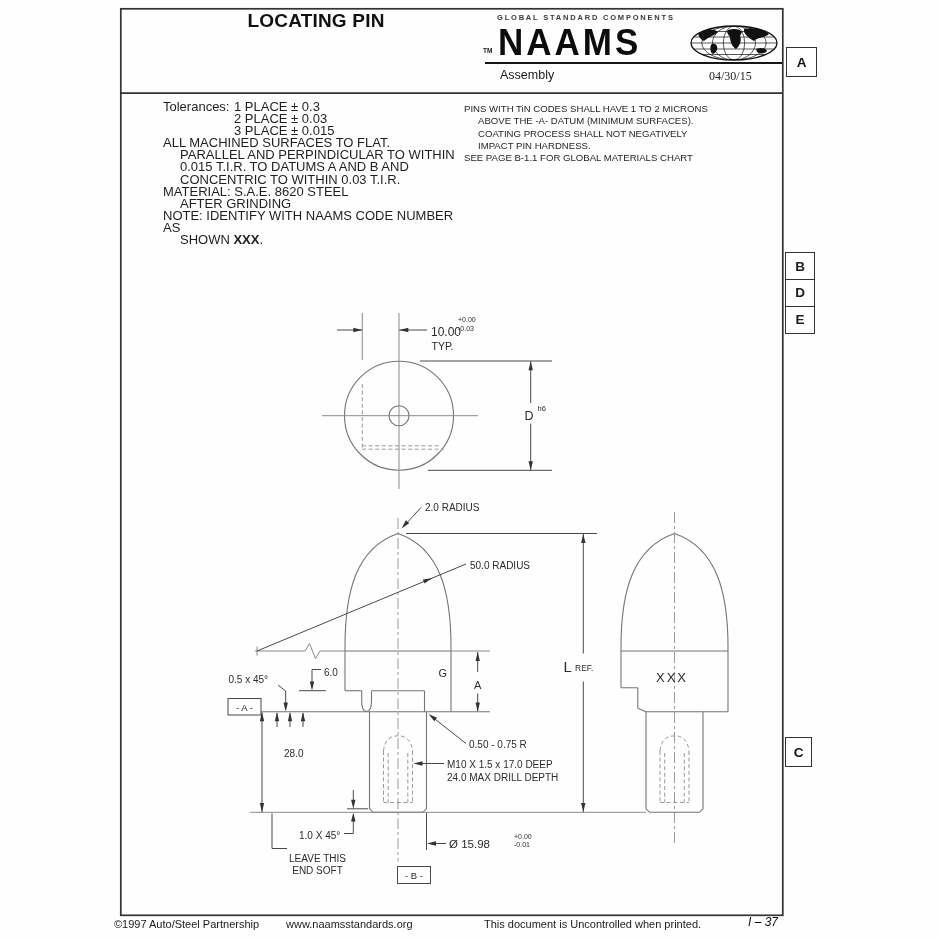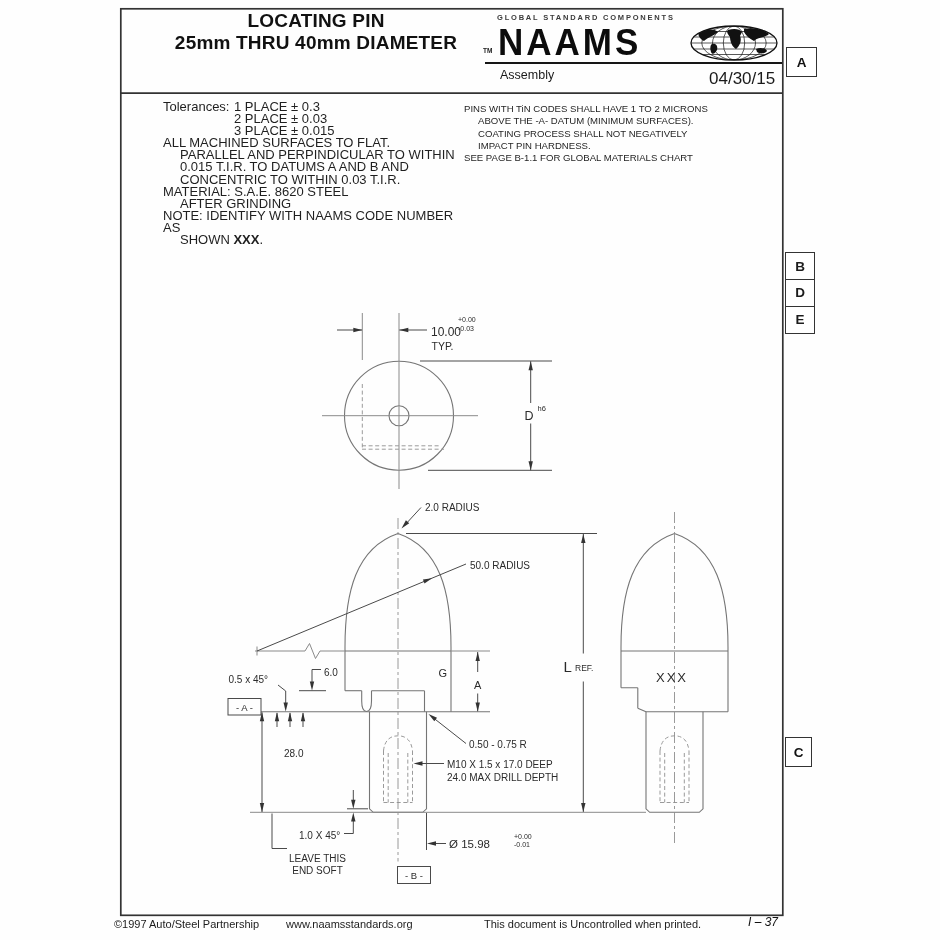--- a/index.html
+++ b/index.html
@@ -9,21 +9,21 @@
   
   .title-block{left:122px;top:10px;width:356px;text-align:center;font-weight:bold;
                font-size:19px;line-height:21.5px;letter-spacing:.2px;color:#111;margin-left:16px;}
   
   .brand-tagline{left:497px;top:13px;font-size:7.5px;letter-spacing:1.8px;color:#3a3a3a;font-weight:bold;}
   .brand-tm{left:483px;top:47px;font-size:6.5px;font-weight:bold;color:#222;}
   .brand-name{left:498px;top:22px;font-size:35px;font-weight:bold;letter-spacing:3px;color:#0c0c0c;
               transform:scaleY(1.04);transform-origin:top left;}
   .brand-underline{left:485px;top:61.5px;width:297px;height:2.4px;background:#161616;}
   .brand-division{left:500px;top:68px;font-size:12.5px;color:#1a1a1a;}
-  .brand-date{left:709px;top:69px;font-size:17px;color:#1a1a1a;}
+  .brand-date{left:709px;top:69px;font-size:12px;color:#1a1a1a;font-family:Liberation Serif, serif;}
   
   .notes-left{left:163px;top:101px;width:305px;font-size:13px;line-height:12.1px;color:#1f1f1f;}
   .tol-row{display:flex;}
   .tol-label{width:71px;flex:none;}
   .tol-item-ind{padding-left:71px;}
   .nl-ind{padding-left:17px;}
   .notes-right{left:464px;top:103px;width:320px;font-size:9.6px;line-height:12.3px;color:#1f1f1f;}
   .nr-ind{padding-left:14px;}
   
   .zone{position:absolute;border:1.6px solid #333;background:#fff;display:flex;align-items:center;
@@ -172,21 +172,20 @@
       <path class="geo" d="M646,711.7 V808.8 L649.7,812.3 H699.3 L703,808.8 V711.7"></path>
       <path class="hid" d="M660,751 C661,740 667,735.8 674.5,735.8 C682,735.8 688,740 689,751
                            M660,751 V802.5 M689,751 V802.5 M664.7,753 V802.5 M684.3,753 V802.5 M660,802.5 H689"></path>
       <line class="cl" x1="674.5" y1="512" x2="674.5" y2="845"></line>
       <text x="672" y="682" font-size="13" text-anchor="middle" letter-spacing="2">XXX</text>
     </g>
   </svg>
 
   <div class="abs title-block">
     <div>LOCATING PIN</div>
-    <div>25mm THRU 40mm DIAMETER</div>
   </div>
 
   <div class="abs brand-tagline">GLOBAL STANDARD COMPONENTS</div>
   <div class="abs brand-tm">TM</div>
   <div class="abs brand-name">NAAMS</div>
   <svg class="abs" style="left:689px;top:24px;" width="90" height="38" viewBox="0 0 90 38">
     <defs>
         <clipPath id="gclip">
           <ellipse cx="45" cy="19" rx="43" ry="17"></ellipse>
         </clipPath>

